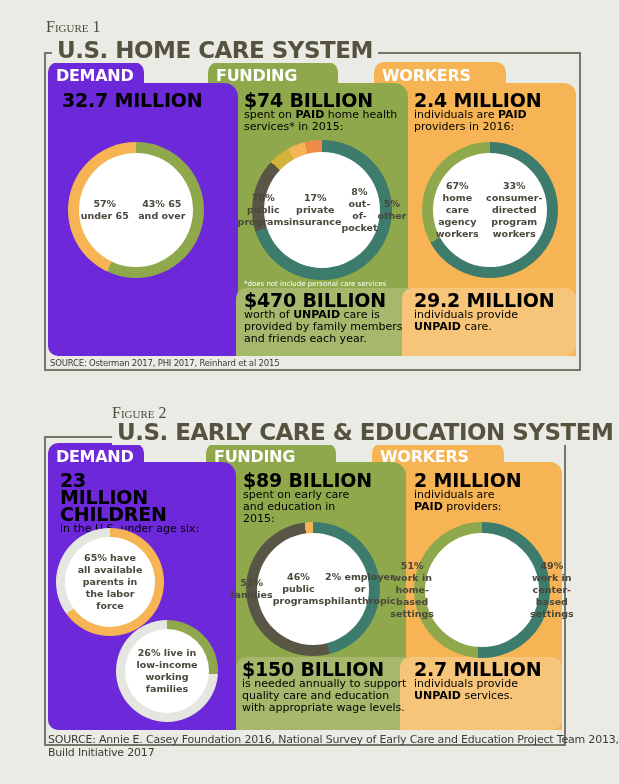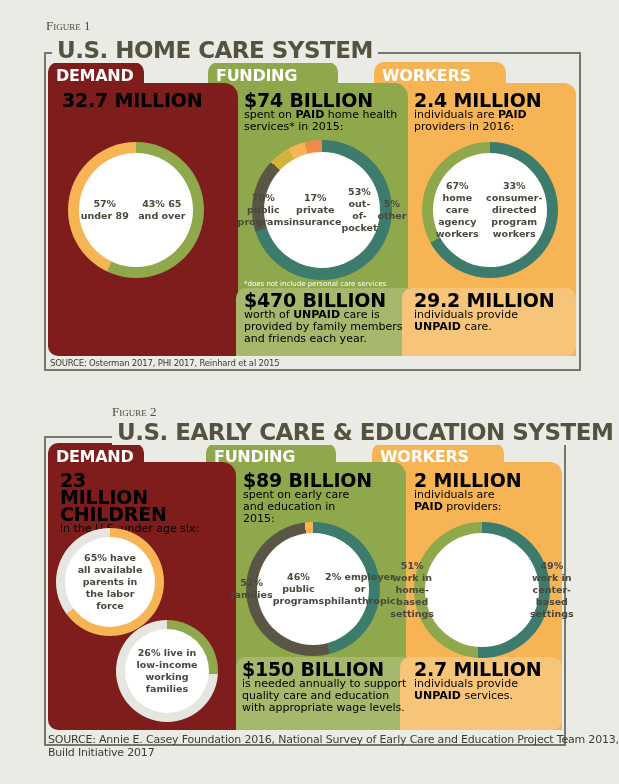--- a/index.html
+++ b/index.html
@@ -1,25 +1,25 @@
 <!DOCTYPE html>
 <html><head>
 <meta charset="utf-8">
 <style>
   * { box-sizing: border-box; margin: 0; padding: 0; }
   html, body { width: 619px; height: 784px; background: #ebebe6; overflow: hidden; }
   body { font-family: "DejaVu Sans", "Liberation Sans", sans-serif; position: relative; }
 
-  .fig-label { position: absolute; font-family: "Liberation Serif", serif; font-variant: small-caps; font-size: 13px; color: #4d4a3e; }
+  .fig-label { position: absolute; font-family: "Liberation Serif", serif; font-variant: small-caps; font-size: 16px; color: #4d4a3e; }
   .fig-title { position: absolute; font-family: "DejaVu Sans", sans-serif; font-weight: bold; font-size: 23px; color: #55523f; letter-spacing: -0.5px; background: #ebebe6; padding: 0 5px; z-index: 2; line-height: 26px; }
   .frame { position: absolute; border: 2px solid #77766a; border-top: 2px solid #77766a; }
 
   .tab { position: absolute; height: 40px; border-radius: 10px 10px 0 0; color: #fff; font-weight: bold; font-size: 16px; padding: 4px 0 0 8px; letter-spacing: -0.3px; }
   .panel { position: absolute; border-radius: 0 12px 0 0; color: #fff; }
-  .demand { background: #7f1d1d; }
+  .demand { background: #6d28d9; }
   .funding { background: #8fa84c; }
   .workers { background: #f6b454; }
   .unpaid-funding { background: #a5b86c; }
   .unpaid-workers { background: #f7c57a; }
 
   .big { font-weight: bold; font-size: 19px; line-height: 17px; letter-spacing: -0.2px; }
   .sub { font-size: 11px; line-height: 12px; }
   .sub b { font-weight: bold; }
   .txt { position: absolute; }
 
@@ -44,37 +44,37 @@
 <div class="panel funding" style="left:220px;top:83px;width:188px;height:273px;border-radius:0 14px 0 0;"></div>
 <div class="panel demand" style="left:48px;top:83px;width:190px;height:273px;border-radius:0 14px 0 10px;"></div>
 <div class="panel unpaid-funding" style="left:236px;top:288px;width:176px;height:68px;border-radius:10px 0 10px 0;"></div>
 <div class="panel unpaid-workers" style="left:402px;top:288px;width:174px;height:68px;border-radius:10px 10px 10px 0;"></div>
 
 <div class="txt" style="left:62px;top:92px;width:165px;">
   <div class="big">32.7 MILLION</div>
 </div>
 <div class="donut" style="left:68px;top:142px;width:136px;height:136px;background:conic-gradient(#8fa84c 0 57%, #f6b454 57% 100%);">
   <div class="hole" style="left:11px;top:11px;width:114px;height:114px;">
-    <div>57% under 89</div>
+    <div>57% under 65</div>
     <div class="gap"></div>
     <div>43% 65 and over</div>
   </div>
 </div>
 
 <div class="txt" style="left:244px;top:92px;width:160px;">
   <div class="big">$74 BILLION</div>
   <div class="sub"><span>spent on </span><b>PAID</b><span> home health services* in 2015:</span></div>
 </div>
 <div class="donut" style="left:252px;top:140px;width:140px;height:140px;background:conic-gradient(#3d7c6d 0 70%, #5a5646 70% 87%, #d4b33a 87% 92%, #f6b454 92% 96%, #ef8a48 96% 100%);">
   <div class="hole" style="left:12px;top:12px;width:116px;height:116px;">
     <div>70% public programs</div>
     <div class="gap"></div>
     <div>17% private insurance</div>
     <div class="gap"></div>
-    <div>53% out-of-pocket</div>
+    <div>8% out-of-pocket</div>
     <div class="gap"></div>
     <div>5% other</div>
   </div>
 </div>
 <div class="footnote" style="left:244px;top:280px;">*does not include personal care services</div>
 <div class="txt" style="left:244px;top:292px;width:166px;">
   <div class="big">$470 BILLION</div>
   <div class="sub"><span>worth of </span><b>UNPAID</b><span> care is provided by family members and friends each year.</span></div>
 </div>
 

